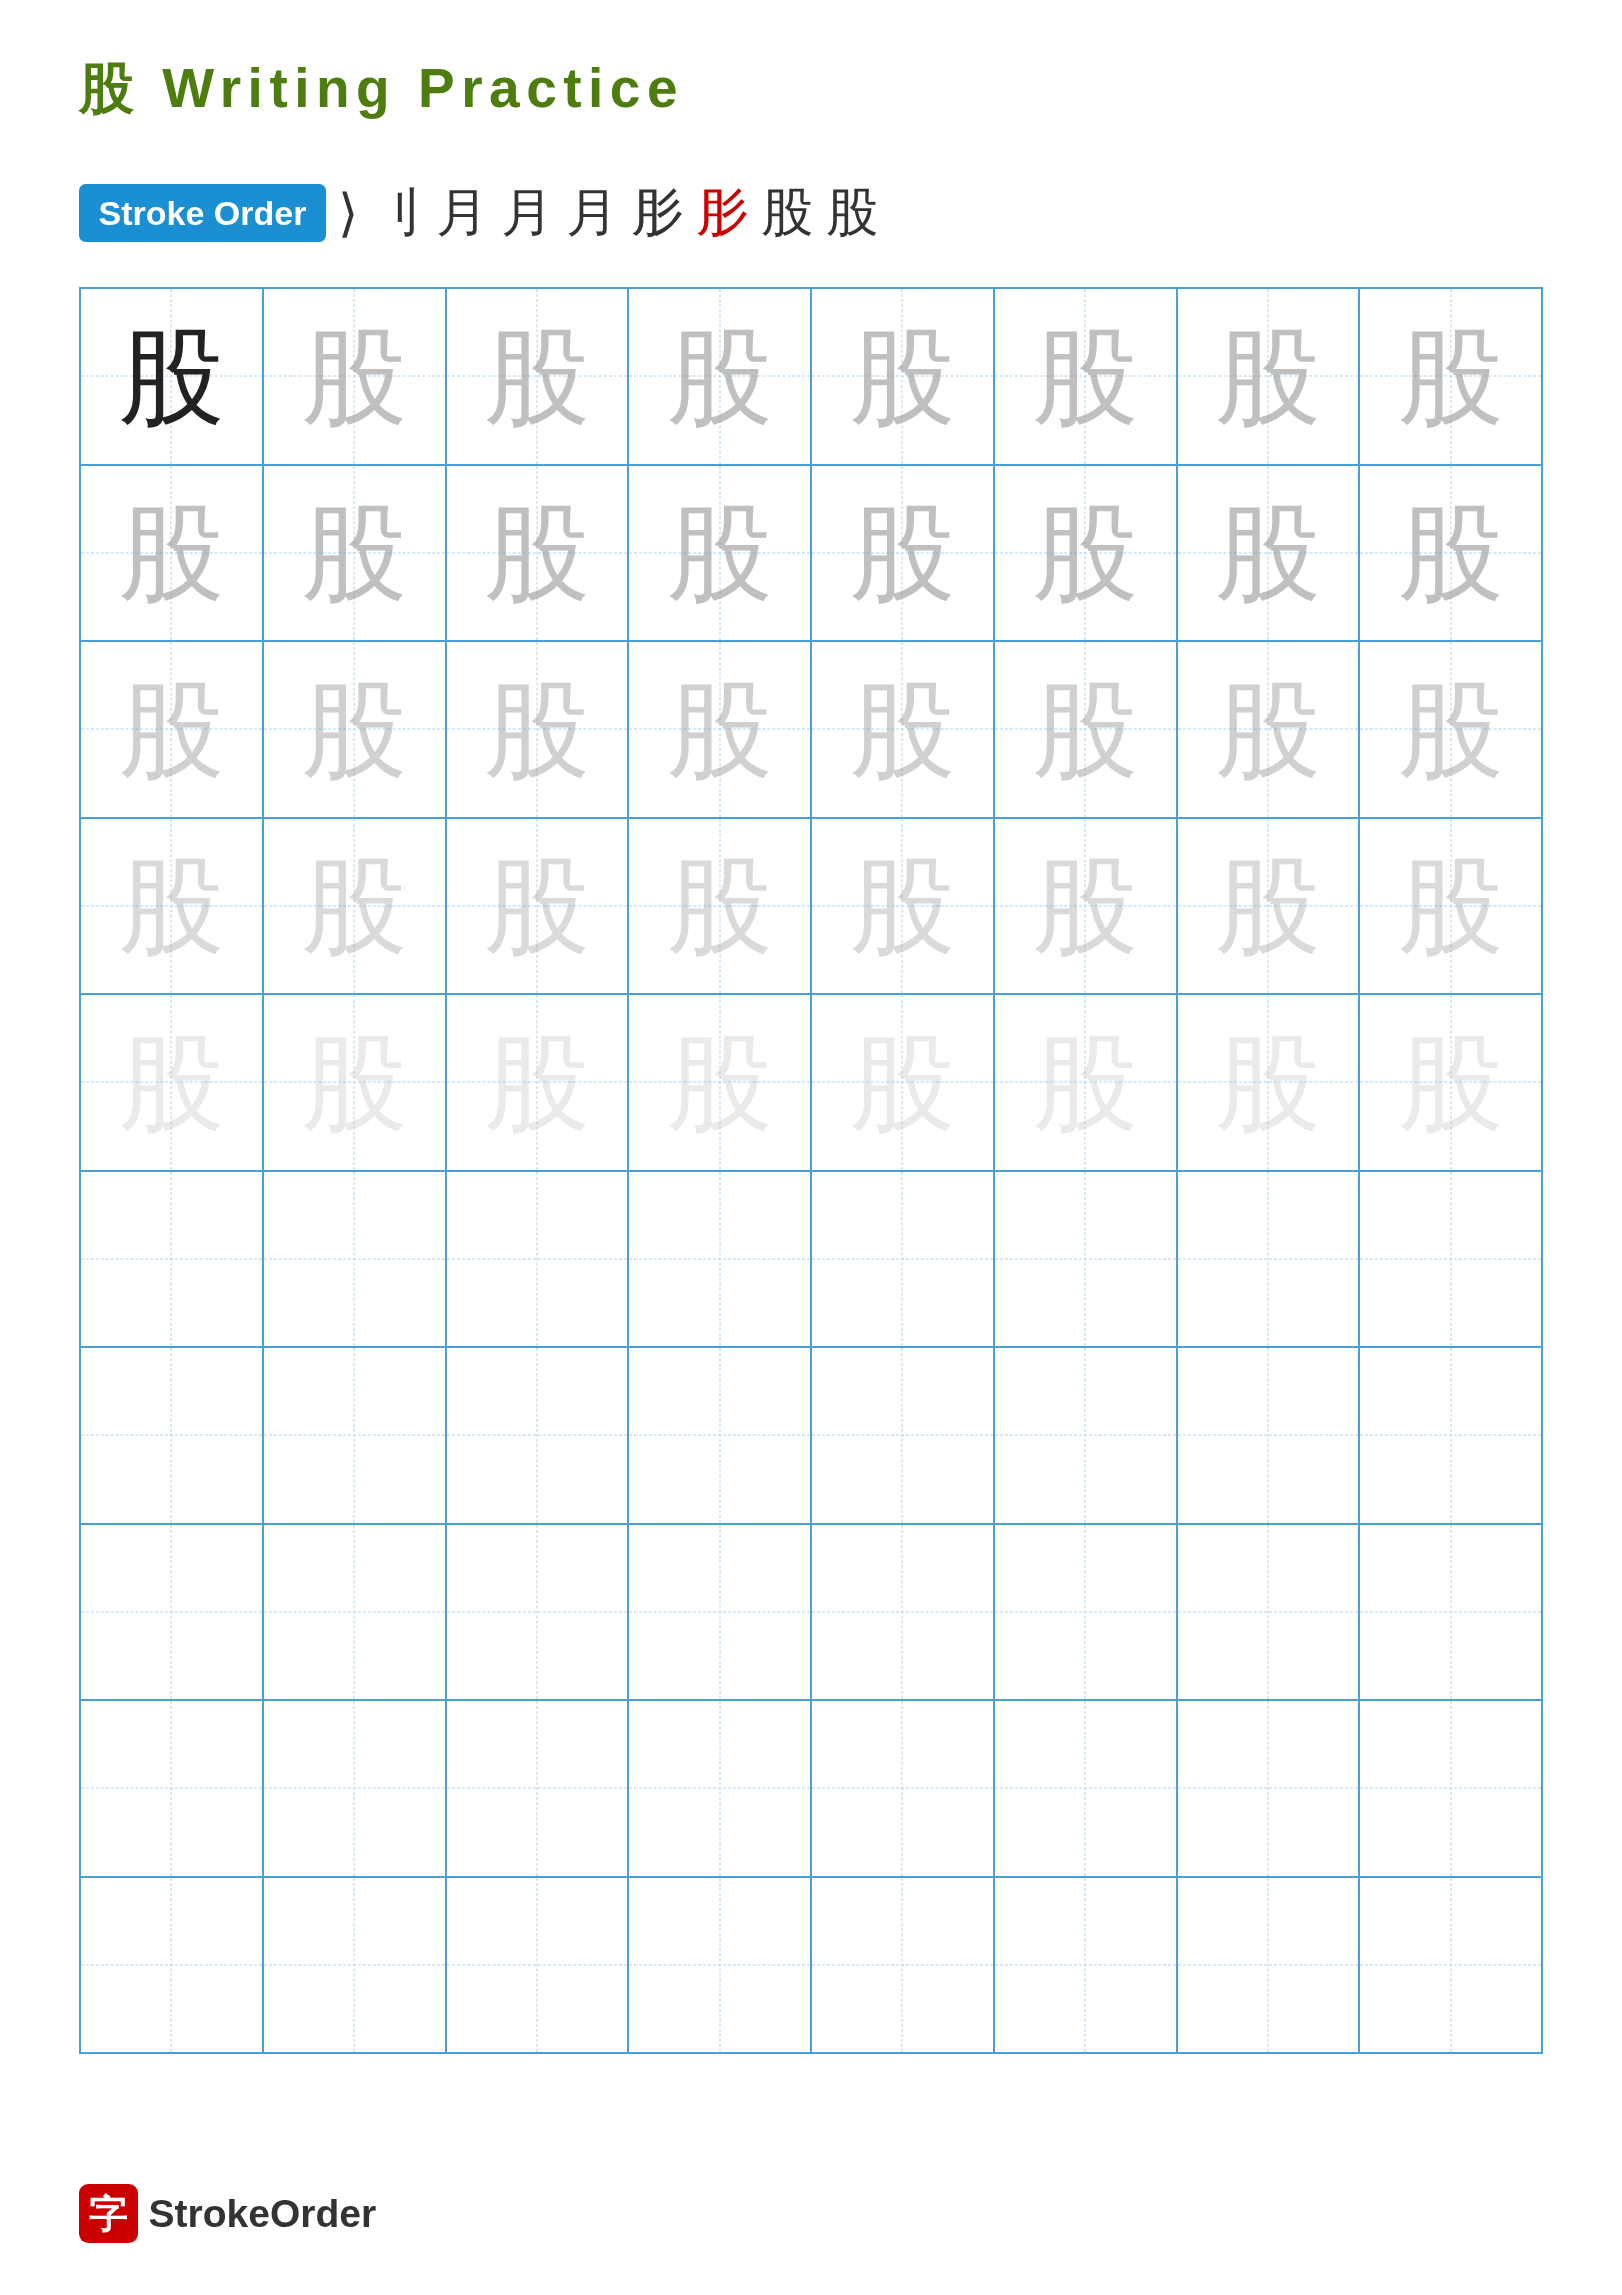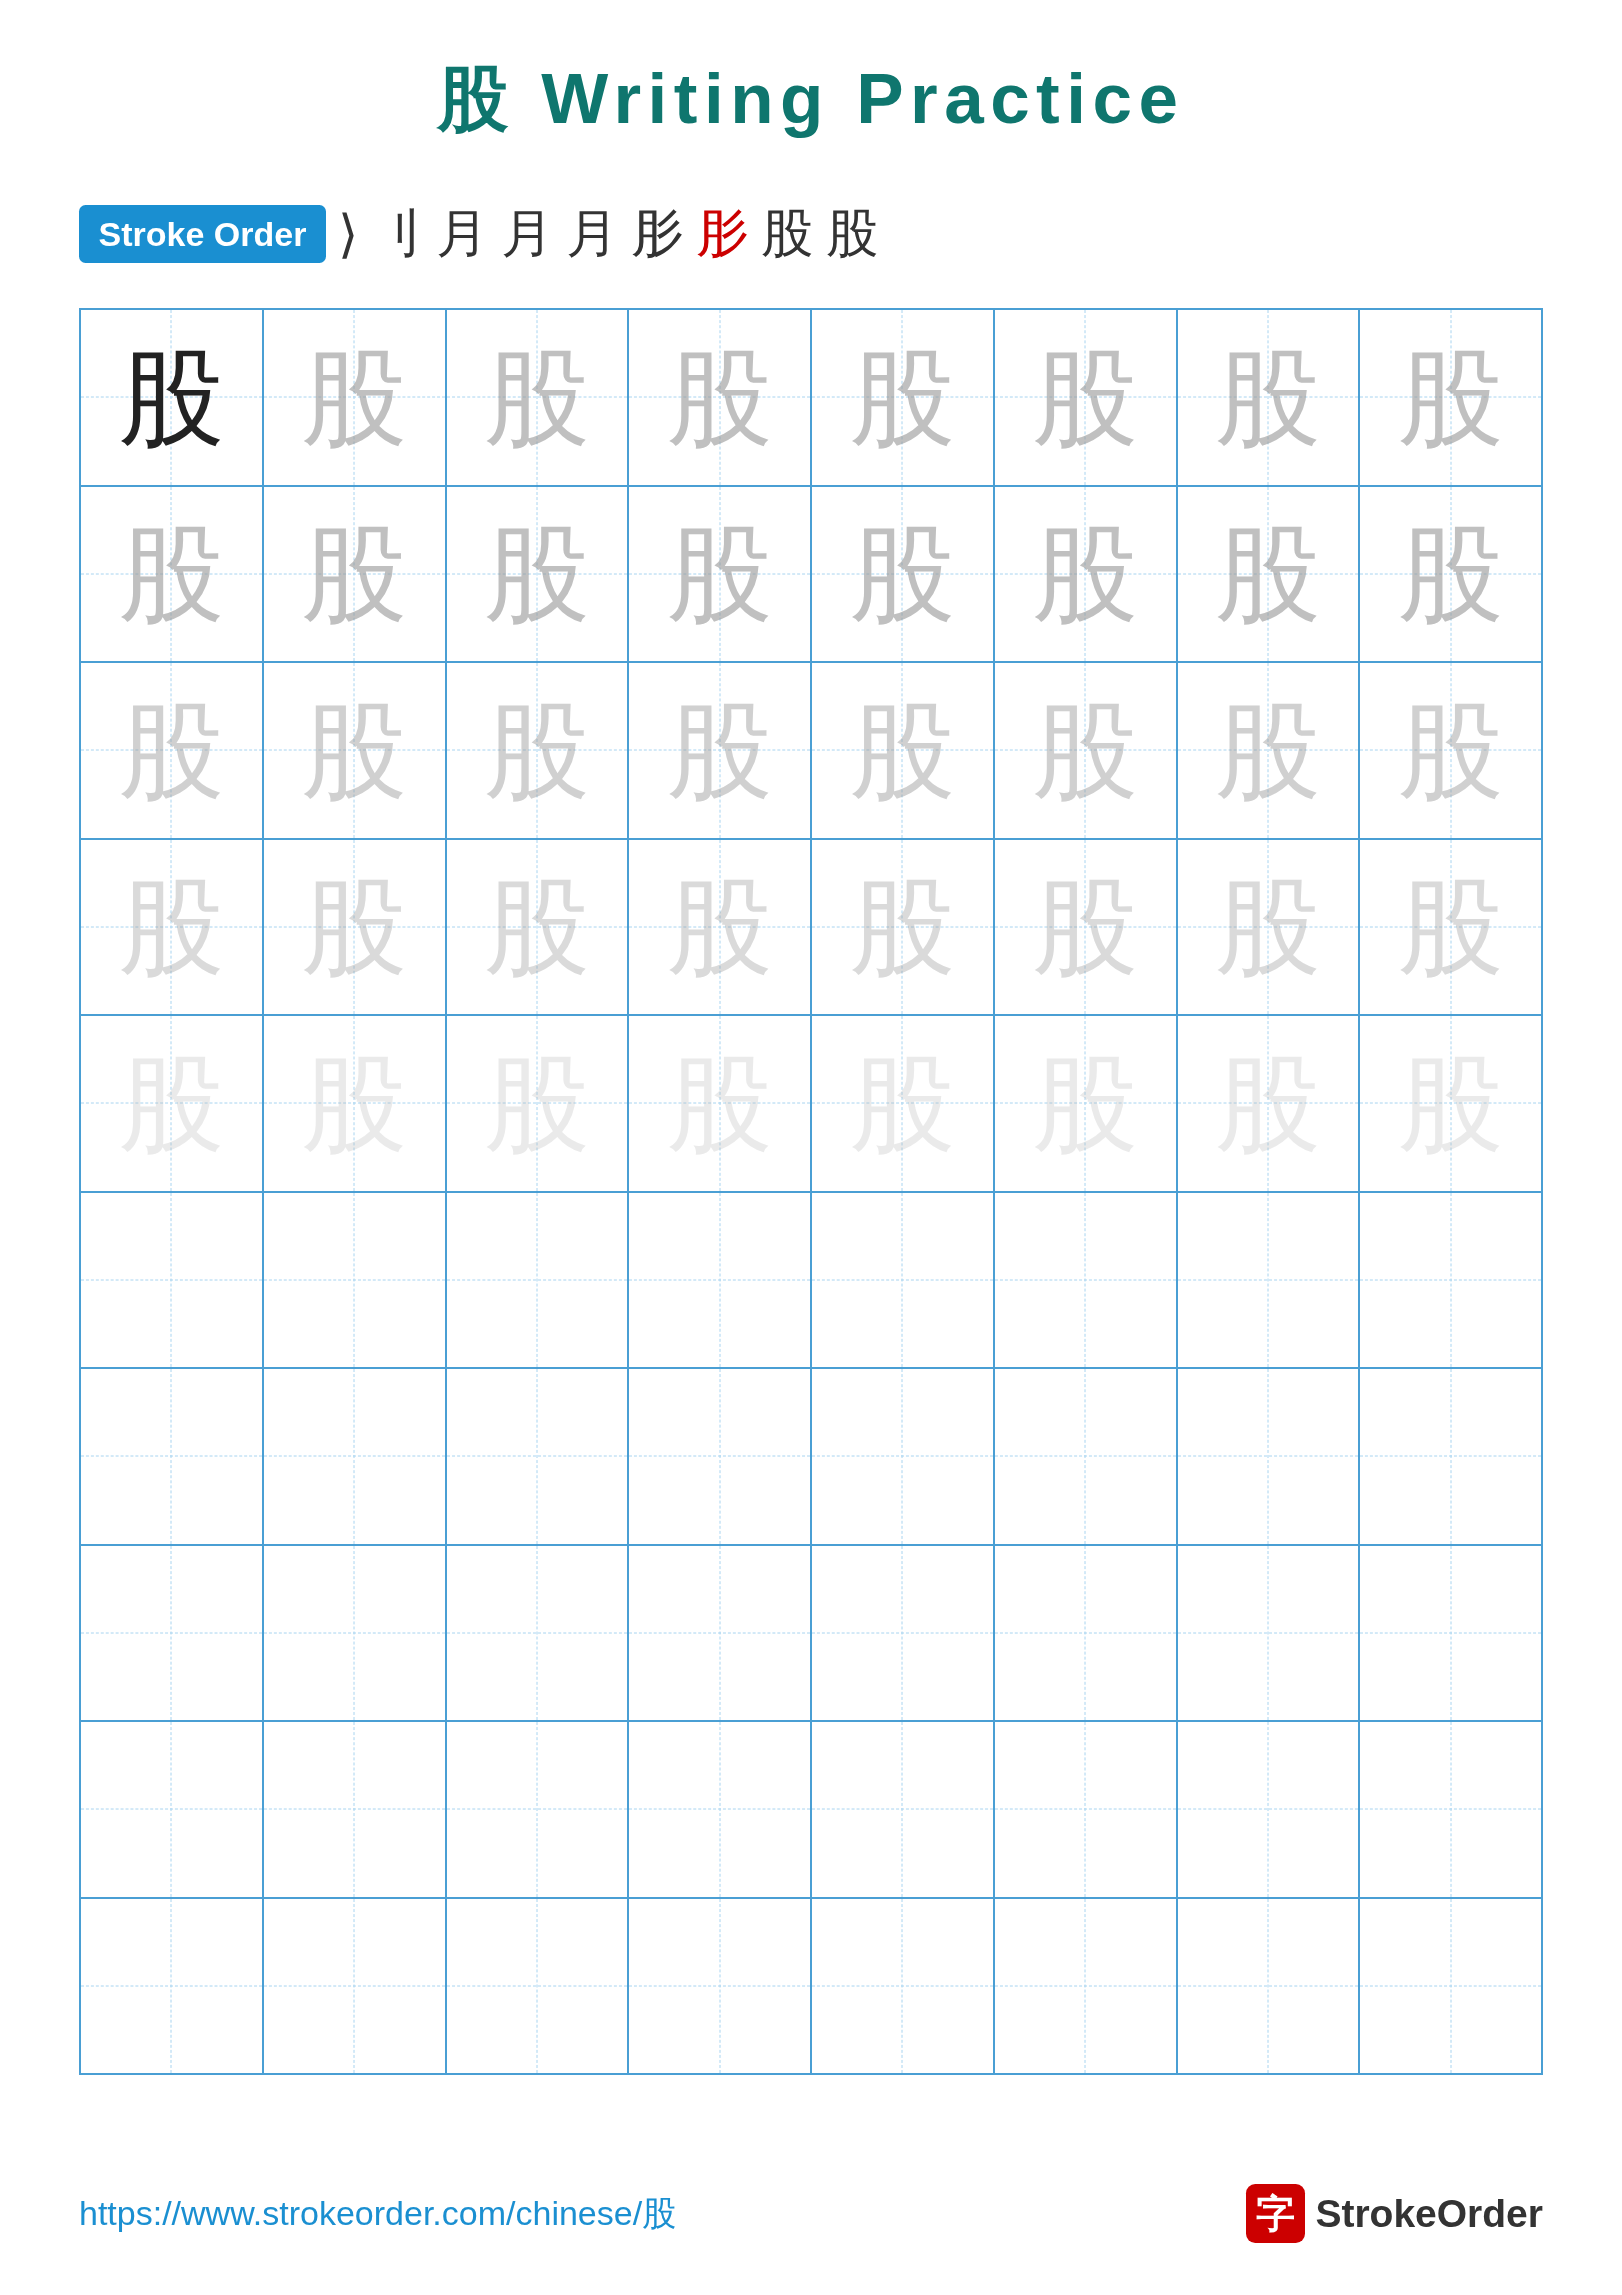--- a/index.html
+++ b/index.html
@@ -14,24 +14,23 @@
 
     .page {
       width: 1622px;
       min-height: 2295px;
       background: #fff;
       padding: 52px 79px;
       position: relative;
     }
 
     .title {
-      text-align: center;
-      font-size: 71px;
+      font-size: 55px;
       font-weight: bold;
-      color: #0f766e;
+      color: #4d7c0f;
       margin-bottom: 52px;
       letter-spacing: 6.5px;
     }
 
     .stroke-order-row {
       display: flex;
       align-items: center;
       margin-bottom: 39px;
       gap: 12px;
     }
@@ -345,21 +344,20 @@
       <div class="grid-cell"></div>
       <div class="grid-cell"></div>
       <div class="grid-cell"></div>
       <div class="grid-cell"></div>
       <div class="grid-cell"></div>
       <div class="grid-cell"></div>
       <div class="grid-cell"></div>
     </div>
 
   <div class="footer">
-    <div class="footer-url">https://www.strokeorder.com/chinese/股</div>
     <div class="footer-logo">
       <div class="footer-logo-icon">
         <span>字</span>
       </div>
       <span>StrokeOrder</span>
     </div>
   </div>
 
 </div>
 

